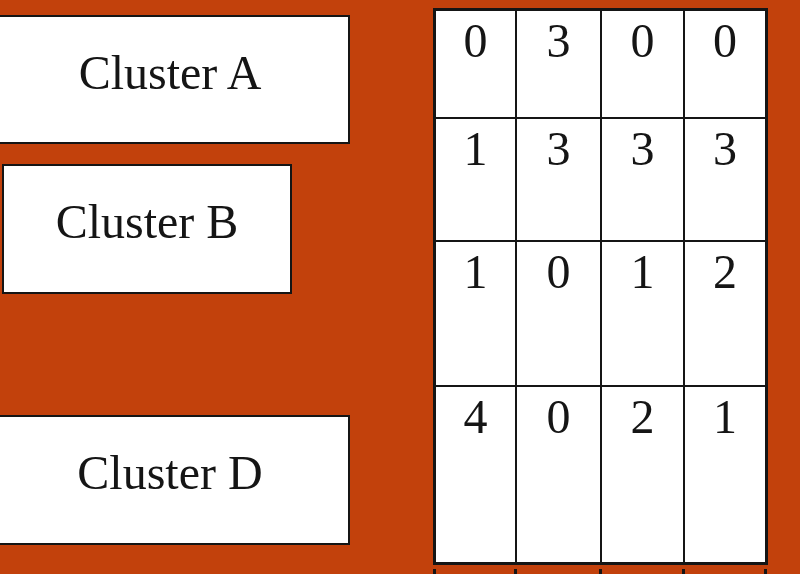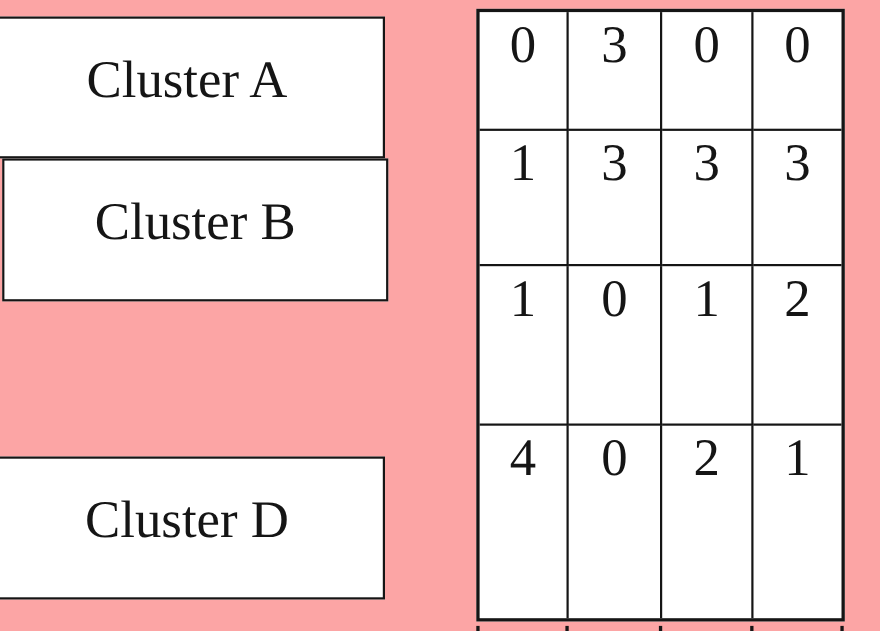--- a/index.html
+++ b/index.html
@@ -4,21 +4,21 @@
 <style>
   html, body {
     margin: 0;
     padding: 0;
     background: #ffffff;
   }
   .canvas {
     position: relative;
     width: 800px;
     height: 574px;
-    background: #fca5a5;
+    background: #c2410c;
     overflow: hidden;
     font-family: "Liberation Serif", "DejaVu Serif", serif;
     color: #151515;
   }
 
   
   .cluster-box {
     position: absolute;
     box-sizing: border-box;
     border: 2px solid #151515;
@@ -28,21 +28,21 @@
     align-items: flex-start;
   }
   .cluster-label {
     font-size: 48px;
     line-height: 1;
     padding-top: 32px;
     white-space: nowrap;
     color: #151515;
   }
   .box-a { left: -10px; top: 15px;  width: 360px; height: 129px; }
-  .box-b { left: 2px;   top: 144px; width: 351px; height: 130px; }
+  .box-b { left: 2px;   top: 164px; width: 290px; height: 130px; }
   .box-c { left: 3px;   top: 282px; width: 352px; height: 130px; }
   .box-d { left: -10px; top: 415px; width: 360px; height: 130px; }
 
   
   .matrix {
     position: absolute;
     left: 433px;
     top: 8px;
     width: 335px;
     height: 557px;

